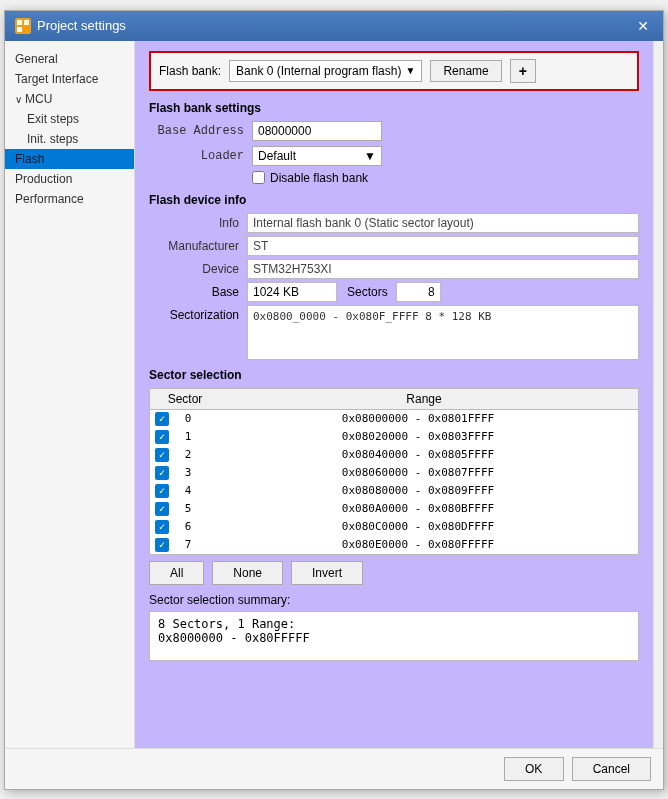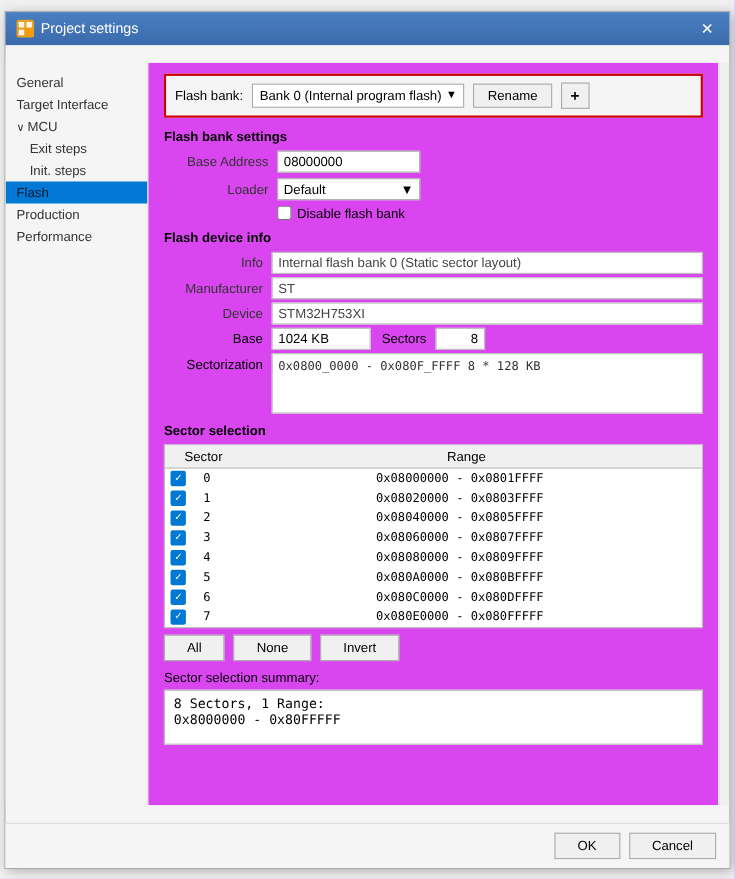--- a/index.html
+++ b/index.html
@@ -16,21 +16,20 @@
     }
 
     .dialog {
       width: 660px;
       height: 780px;
       background: #f5f5f5;
       border: 1px solid #aaa;
       box-shadow: 2px 2px 10px rgba(0,0,0,0.3);
       display: flex;
       flex-direction: column;
-      gap: 16px;
     }
 
     .title-bar {
       background: linear-gradient(to bottom, #4a7fc1, #3a6aac);
       color: white;
       padding: 6px 10px;
       display: flex;
       align-items: center;
       justify-content: space-between;
       height: 30px;
@@ -111,21 +110,21 @@
     .sidebar-expander {
       display: inline-block;
       width: 10px;
       font-size: 10px;
     }
 
     .main-content {
       flex: 1;
       padding: 10px 14px;
       overflow-y: auto;
-      background: #d946ef;
+      background: #c4b5fd;
     }
 
     .flash-bank-row {
       display: flex;
       align-items: center;
       gap: 8px;
       padding: 6px 8px;
       border: 2px solid #cc0000;
       margin-bottom: 10px;
       background: #f5f5f5;
@@ -179,20 +178,21 @@
       align-items: center;
       margin-bottom: 5px;
     }
 
     .form-label {
       width: 95px;
       text-align: right;
       margin-right: 8px;
       font-size: 12px;
       color: #333;
+      font-family: Liberation Mono, monospace;
     }
 
     .form-input {
       border: 1px solid #aaa;
       background: white;
       padding: 2px 5px;
       font-size: 12px;
       width: 130px;
     }
 

